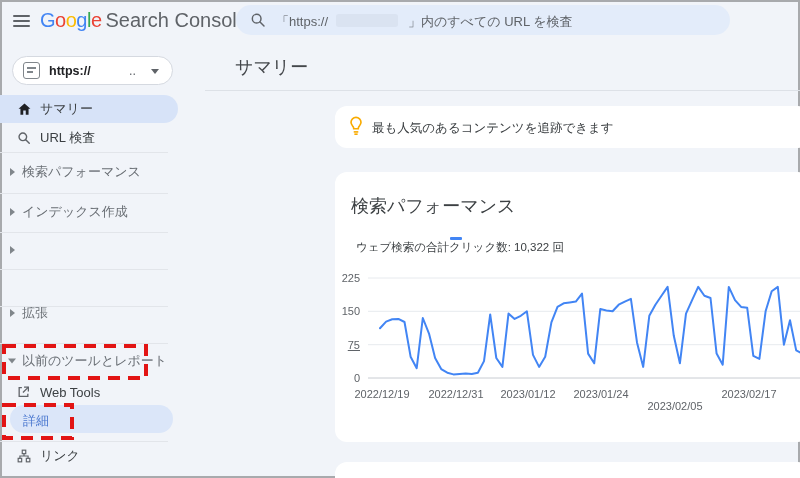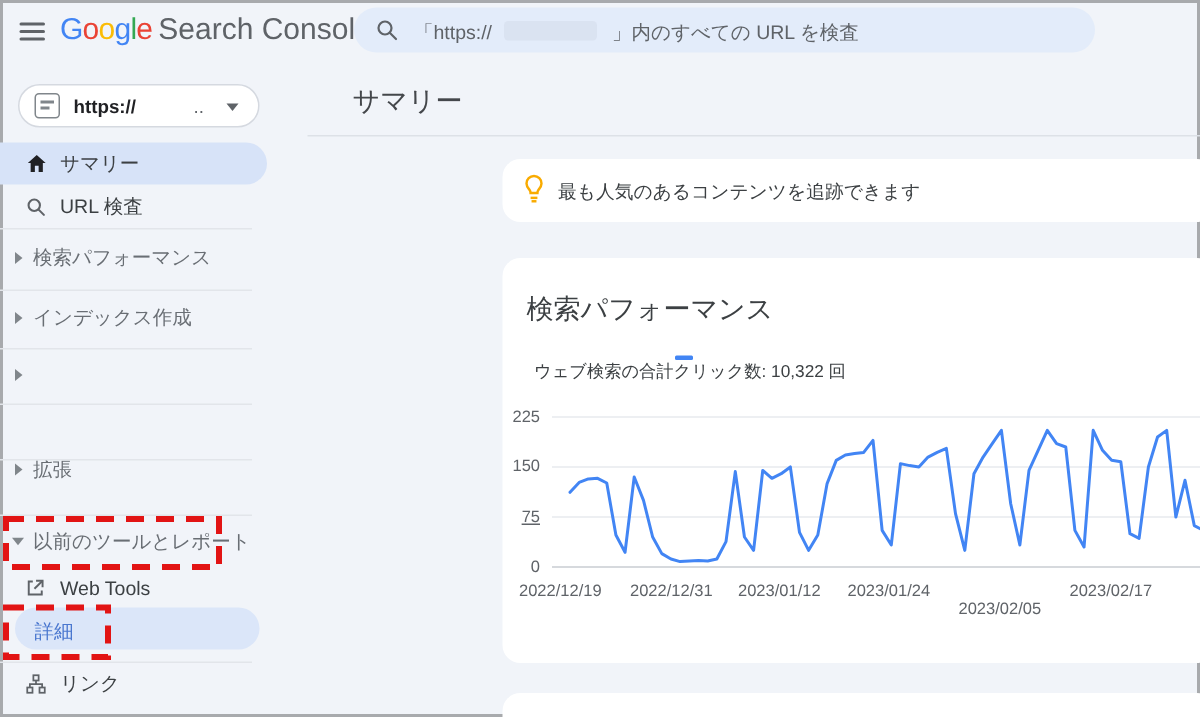--- a/index.html
+++ b/index.html
@@ -62,21 +62,21 @@
   .tip-text { position:absolute; left:37px; top:14px; font-size:12.5px; color:#3c4043; }
   .bulb { position:absolute; left:13px; top:10px; }
 
   .chart-card { left:335px; top:172px; width:475px; height:270px; }
   .chart-title { position:absolute; left:16px; top:22px; font-size:18px; color:#3c4043; }
   .legend { position:absolute; left:14px; top:65px; display:flex; align-items:center;flex-direction:column; }
   .legend-dash { width:12px; height:3px; background:#4285f4; border-radius:1px; }
   .legend-text { margin-left:7px; font-size:11.5px; color:#3c4043; }
   .plot-svg { position:absolute; left:5px; top:98px; }
   .ytick { position:absolute; left:0; width:25px; text-align:right; font-size:11px; color:#5f6368; }
-  .xtick { position:absolute; width:72px; top:216px; text-align:left; font-size:11px; color:#5f6368; }
+  .xtick { position:absolute; width:72px; top:216px; text-align:center; font-size:11px; color:#5f6368; }
 
   .bottom-card { left:335px; top:462px; width:475px; height:26px; border-radius:12px 12px 0 0; }
 
   .anno-svg { pointer-events:none; }
 </style>
 </head>
 <body>
 
 <div class="frame">
 

